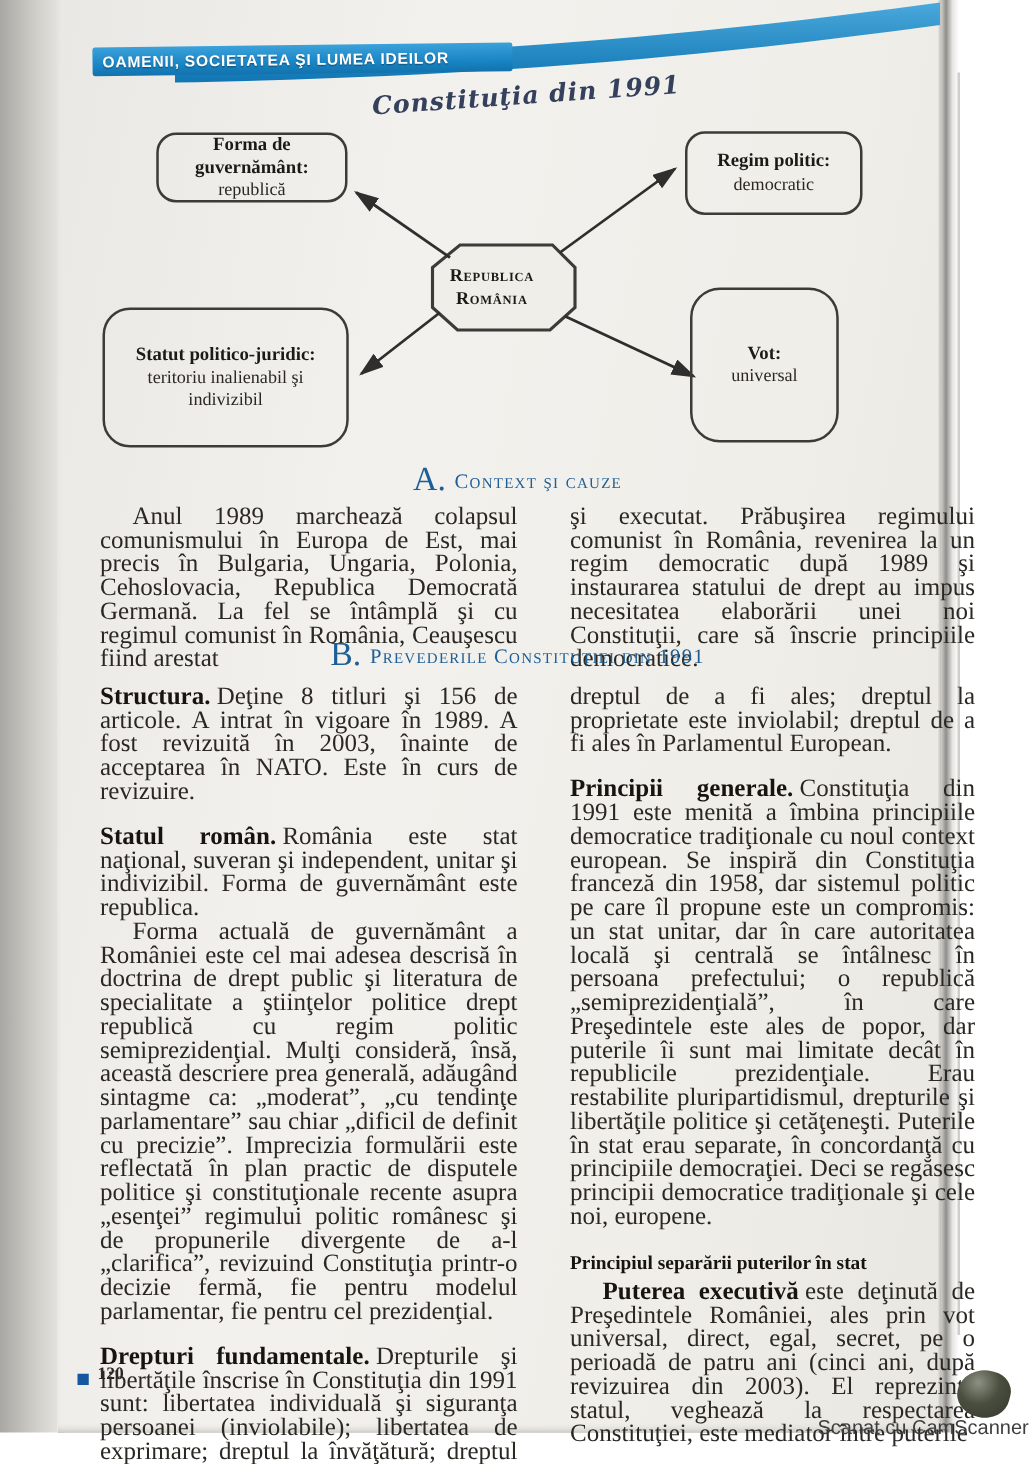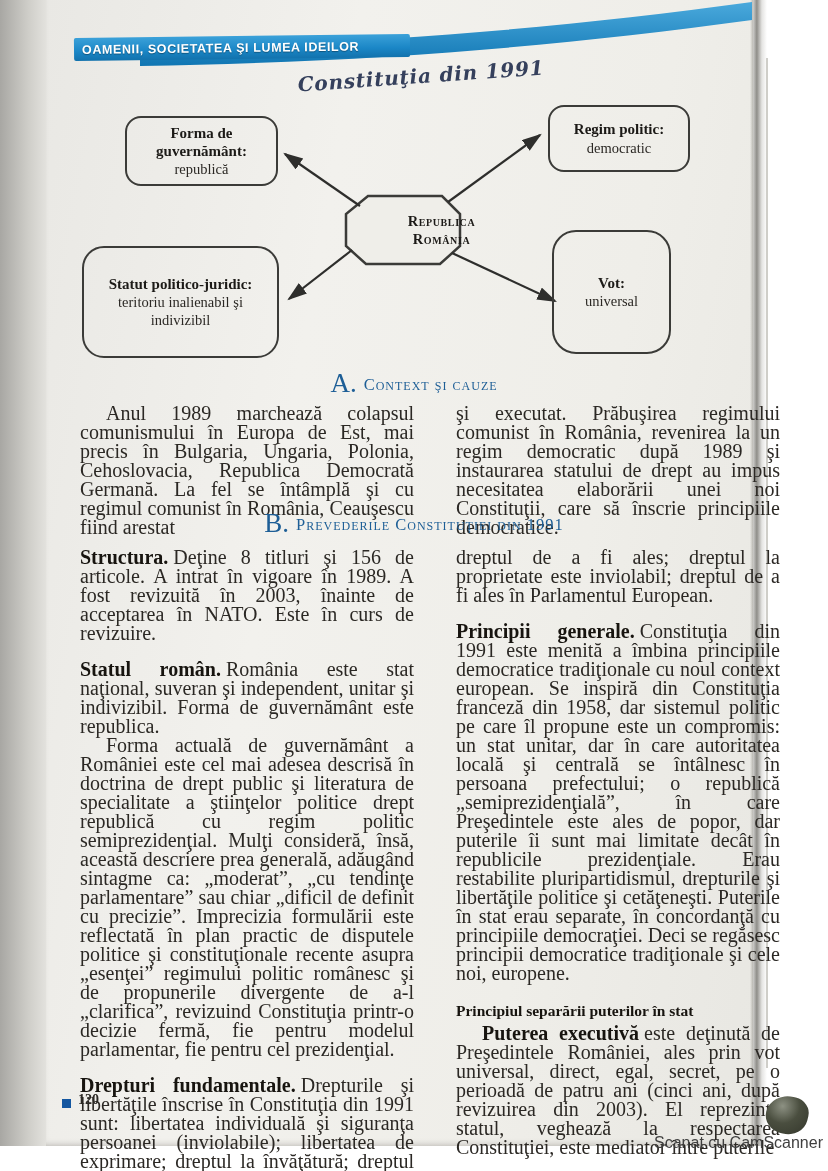--- a/index.html
+++ b/index.html
@@ -29,26 +29,26 @@
     font-family:"DejaVu Serif",serif;font-style:italic;font-weight:600;font-size:20px;
     letter-spacing:.8px;color:#35405c;transform:rotate(-4deg);}
 
   
   .diagram-svg{position:absolute;left:0;top:90px;width:828px;height:290px;z-index:1;}
   .dg-box{position:absolute;z-index:2;border:2.5px solid #3b3b38;border-radius:16px;
     background:transparent;box-sizing:border-box;display:flex;flex-direction:column;
     justify-content:center;text-align:center;padding:6px 8px;}
   .dg-box .t{font-weight:700;font-size:15px;color:#1c1a17;line-height:1.22;}
   .dg-box .b{font-size:14.5px;color:#2b2824;line-height:1.25;}
-  .box-forma{left:125px;top:116px;width:153px;height:70px;}
+  .box-forma{left:125px;top:106px;width:153px;height:56px;}
   .box-regim{left:548px;top:105px;width:142px;height:67px;}
   .box-statut{left:82px;top:246px;width:197px;height:112px;border-radius:22px;}
   .box-vot{left:552px;top:230px;width:119px;height:124px;border-radius:24px;}
   .octagon-label{position:absolute;left:346px;top:196px;width:95px;height:68px;z-index:2;
-    display:flex;flex-direction:column;align-items:center;justify-content:center;padding-left:48px;}
+    display:flex;flex-direction:column;align-items:center;justify-content:center;}
   .octagon-label span{font-variant:small-caps;font-weight:700;font-size:14.5px;
     letter-spacing:.6px;color:#1c1a17;line-height:1.25;}
 
   
   .sec-head{position:absolute;left:78px;width:672px;margin:0;text-align:center;z-index:2;
     color:#1d5e96;font-weight:400;}
   .sec-head .letter{font-size:27px;margin-right:7px;vertical-align:-2px;}
   .sec-head .title{font-variant:small-caps;font-size:16.5px;letter-spacing:1px;}
   .head-a{top:368px;}
   .head-b{top:508px;}

